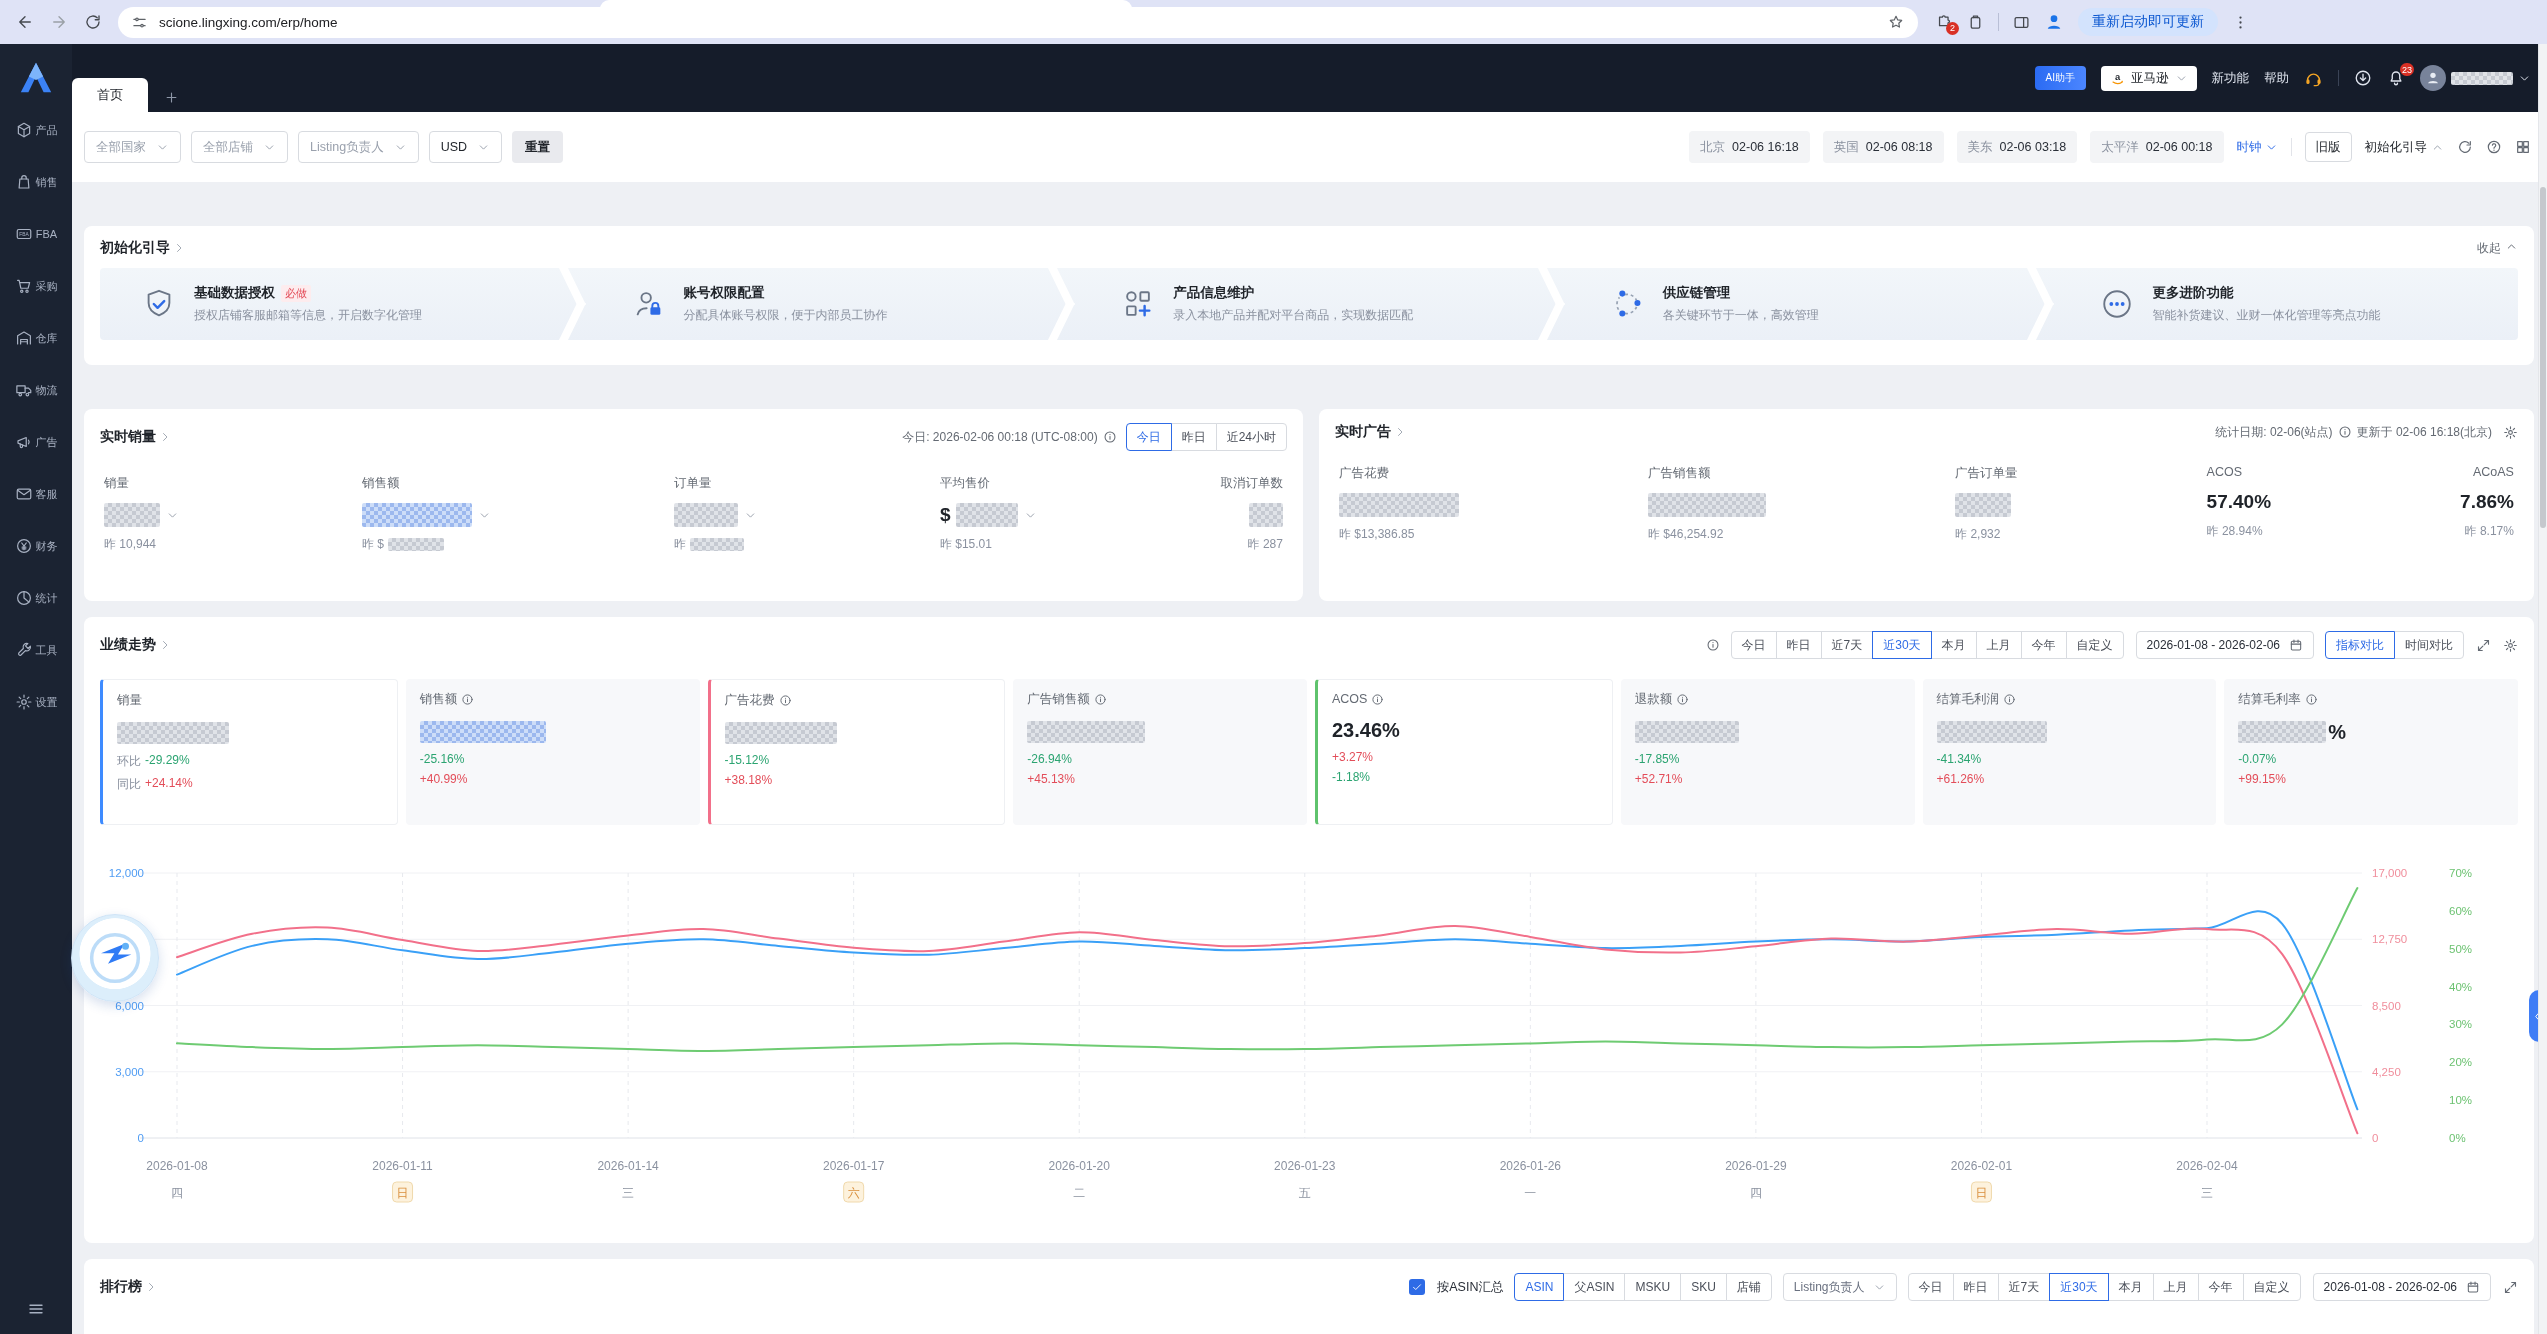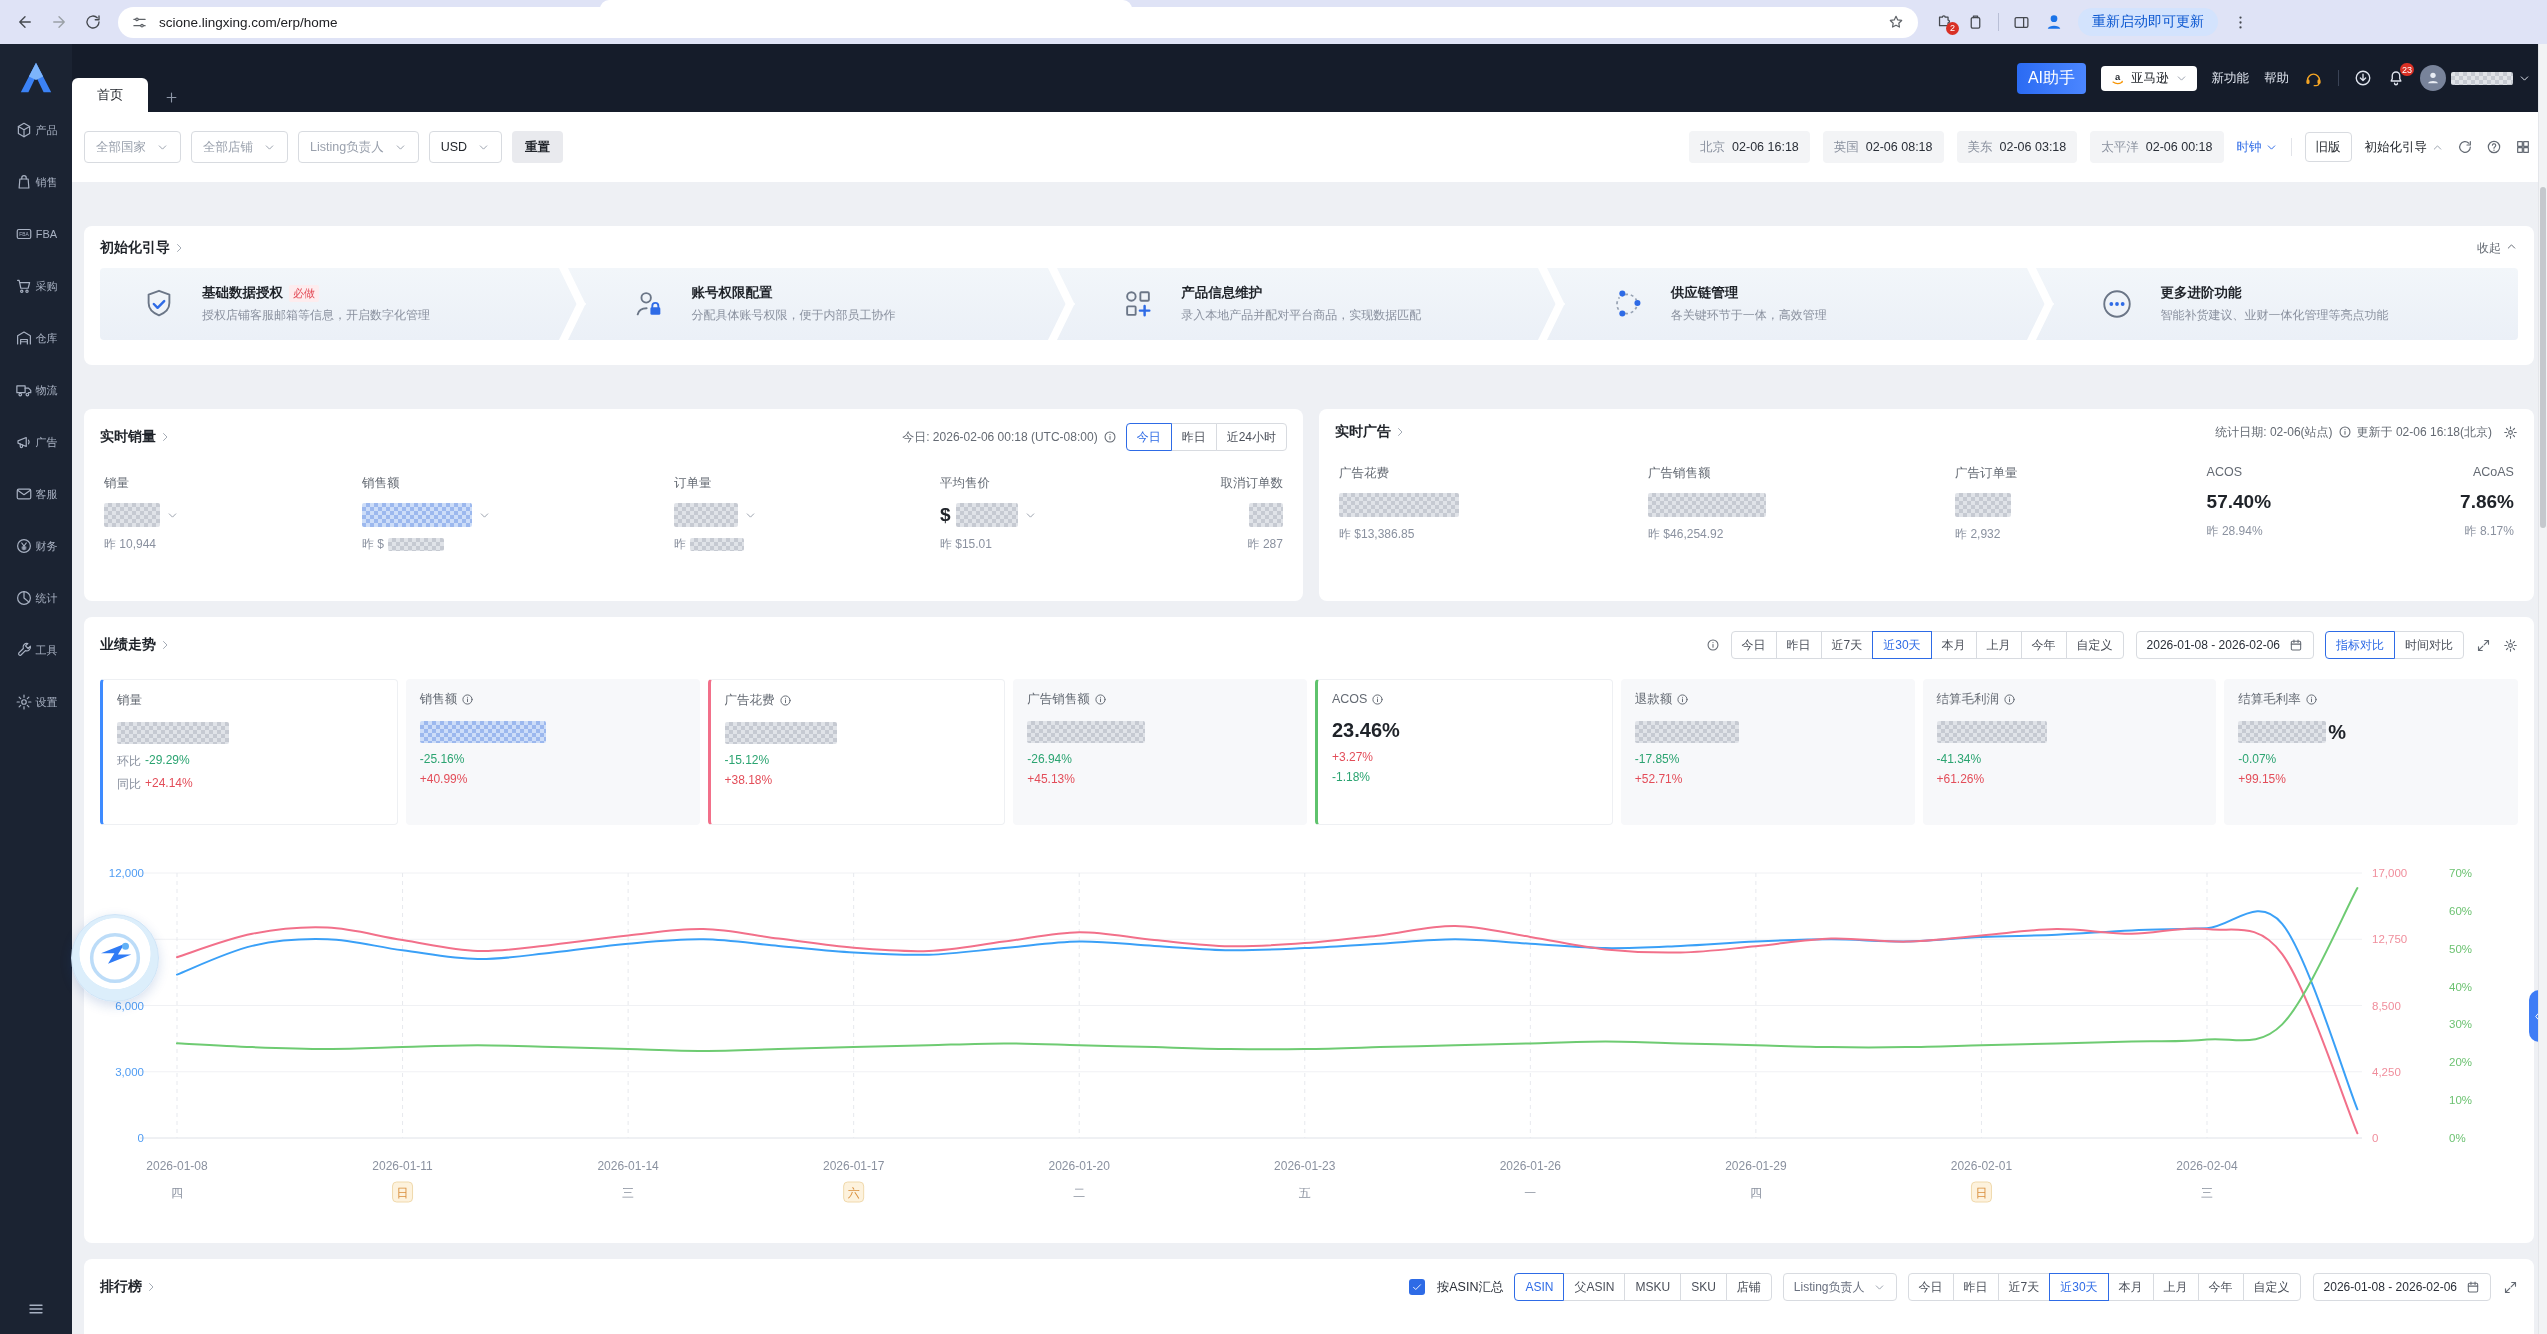--- a/index.html
+++ b/index.html
@@ -23,21 +23,21 @@
 .sidebar{position:absolute;top:44px;left:0;bottom:0;width:72px;background:#1b2332;display:flex;flex-direction:column;align-items:center;z-index:5}
 .logo{margin-top:12px;height:44px;display:flex;align-items:center;justify-content:center}
 .side-nav{margin-top:4px;flex:1;display:flex;flex-direction:column}
 .s-item{width:72px;height:52px;display:flex;flex-direction:row;align-items:center;justify-content:center;gap:3px;color:#a8b1c2;font-size:11px;cursor:pointer}
 .s-burger{margin:10px 0 16px;color:#a8b1c2}
 
 .topbar{position:absolute;left:72px;top:44px;right:0;height:68px;background:#151c2a;display:flex;align-items:center}
 .app-tab{position:absolute;bottom:0;left:0;width:76px;height:34px;background:#fff;border-radius:6px 6px 0 0;display:flex;align-items:center;justify-content:center;font-size:13px;color:#1f2329}
 .tab-plus{position:absolute;bottom:7px;left:92px;color:#8e97a8}
 .top-right{margin-left:auto;display:flex;align-items:center;gap:15px;padding-right:16px}
-.ai-btn{background:linear-gradient(90deg,#2b6bf3,#4b86ff);color:#fff;border-radius:4px;padding:5px 11px;font-size:16px;cursor:pointer}
+.ai-btn{background:linear-gradient(90deg,#2b6bf3,#4b86ff);color:#fff;border-radius:4px;padding:5px 11px;font-size:10px;cursor:pointer}
 .plat-pill{background:#fff;border-radius:4px;padding:4px 9px;display:flex;gap:6px;align-items:center;font-size:12.5px;color:#1f2329;cursor:pointer}
 .top-link{color:#dfe4ee;font-size:12.5px;cursor:pointer}
 .tdiv{width:1px;height:16px;background:#3a4356}
 .top-ic{color:#dfe4ee;display:flex}
 .headset{color:#f5a524;display:flex}
 .avatar{width:26px;height:26px;border-radius:50%;background:#78839a;display:flex;align-items:center;justify-content:center;color:#e8ecf4}
 .uname{display:flex;align-items:center;gap:5px;color:#dfe4ee}
 
 .filterbar{position:absolute;left:72px;top:112px;right:0;height:70px;background:#fff;display:flex;align-items:center;padding-left:12px;gap:10px}
 .f-pill{height:32px;border:1px solid #d8dbe0;border-radius:4px;display:flex;align-items:center;gap:10px;padding:0 11px;color:#9aa1ad;font-size:12.5px;background:#fff;cursor:pointer}
@@ -53,21 +53,21 @@
 .gicon{color:#646a73;display:flex;cursor:pointer}
 
 .content{position:absolute;left:72px;top:182px;right:0;bottom:0}
 .card{position:absolute;background:#fff;border-radius:8px}
 .card-head{display:flex;align-items:center}
 .sec-title{font-size:14px;font-weight:bold;color:#1f2329;display:flex;align-items:center;gap:3px;cursor:pointer}
 .sec-arrow{color:#9aa1ad;display:flex}
 #guide-card{left:12px;right:13px;top:44px;height:139px;padding:13px 16px}
 .collapse{margin-left:auto;color:#646a73;font-size:12px;display:flex;gap:4px;align-items:flex-start;cursor:pointer}
 .steps{margin-top:11px;height:72px;background:linear-gradient(180deg,#f2f6fa,#ebf0f7);display:flex;border-radius:4px;overflow:hidden}
-.step{flex:1;display:flex;align-items:center;gap:26px;padding-left:42px;cursor:pointer}
+.step{flex:1;display:flex;align-items:center;gap:18px;padding-left:42px;cursor:pointer}
 .sep{position:relative;width:30px;flex:none}
 .sep::before,.sep::after{content:"";position:absolute;left:8px;width:9px;height:37px;background:#fff}
 .sep::before{top:0;transform:skewX(26deg)}
 .sep::after{bottom:0;transform:skewX(-26deg)}
 .step-title{font-size:13.5px;font-weight:bold;display:flex;align-items:center}
 .badge-must{color:#e34d59;background:#fdecee;font-size:11px;padding:1px 4px;border-radius:2px;margin-left:6px;font-weight:normal}
 .step-desc{font-size:12px;color:#8a919f;margin-top:5px}
 
 #rt-sales{left:12px;top:227px;width:1219px;height:192px;padding:14px 16px}
 #rt-ads{left:1247px;right:13px;top:227px;height:192px;padding:14px 16px}

